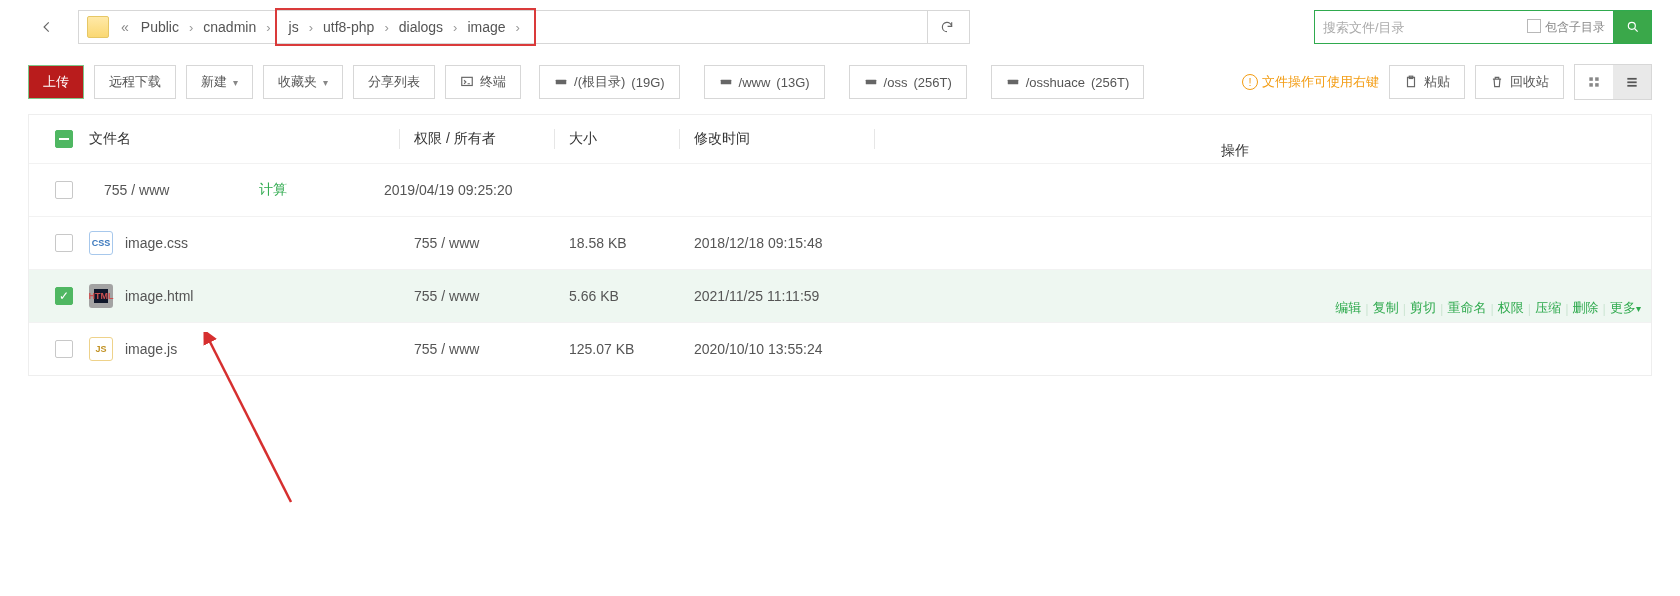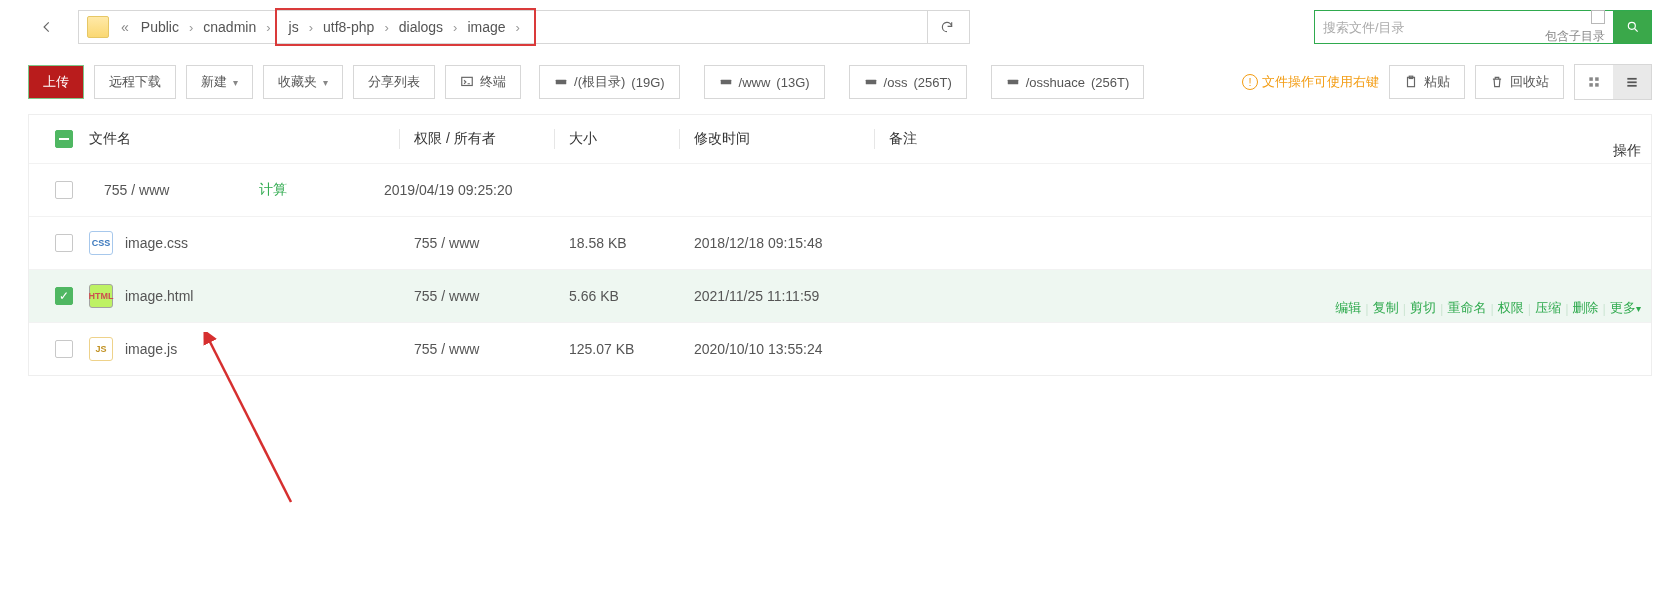--- a/index.html
+++ b/index.html
@@ -99,25 +99,24 @@
   .search-input {
     border: none;
     outline: none;
     font-size: 13px;
     flex: 1;
     color: #555;
   }
   .search-input::placeholder { color: #aaa; }
   .subdir-check {
     display: flex;
-    align-items: flex-end;
+    align-items: flex-start;
     gap: 4px;
     color: #888;
     font-size: 12px;
-    flex-direction: column;
   }
   .subdir-check .box {
     width: 14px; height: 14px;
     border: 1px solid #b8b8b8;
   }
   .search-btn {
     width: 38px;
     height: 34px;
     background: #3aa84a;
     color: #fff;
@@ -251,21 +250,21 @@
   }
   .file-icon {
     width: 24px; height: 24px;
     display:flex;align-items:center;justify-content:center;
     font-size: 9px;
     font-weight: bold;
     border-radius: 3px;
   }
   .file-icon.folder { background:linear-gradient(#ffe9a8,#fad873); border:1px solid #e6c765; }
   .file-icon.css { background:#fff; border:1px solid #a7c8ec; color:#3b78bd; }
-  .file-icon.html{ background:#bef264; border:1px solid #a3a3a3; color:#cc5050; }
+  .file-icon.html{ background:#0f172a; border:5px solid #a3a3a3; color:#cc5050; }
   .file-icon.js  { background:#fff; border:1px solid #eed28a; color:#c09020; }
   .size-calc { color:#2faa4e; cursor:pointer; }
   .row-actions {
     color:#2faa4e;
     font-size:13px;
     display:flex;
     justify-content:flex-end;
     gap:4px;
     align-items:center;
   }
@@ -439,21 +438,20 @@
         <div class="checkbox header"></div>
       </div>
     <div class="col-name">文件名</div>
     <div class="col-sep"></div>
     <div class="col-perm">权限 / 所有者</div>
     <div class="col-sep"></div>
     <div class="col-size">大小</div>
     <div class="col-sep"></div>
     <div class="col-time">修改时间</div>
     <div class="col-sep"></div>
-    <div class="col-note">备注</div>
     <div class="col-ops">操作</div>
   </div>
 
   <div class="table-row">
     <div class="col-check">
         <div class="checkbox"></div>
       </div>
     <div class="col-sep" style="background:transparent"></div>
     <div class="col-perm">755 / www</div>
     <div class="col-sep" style="background:transparent"></div>

